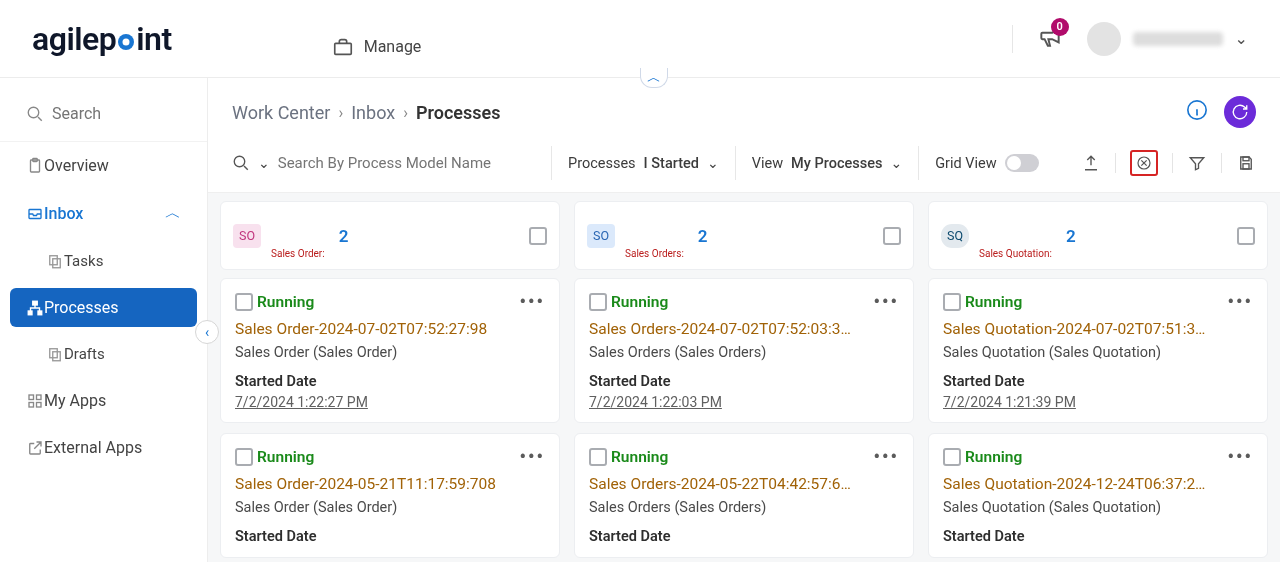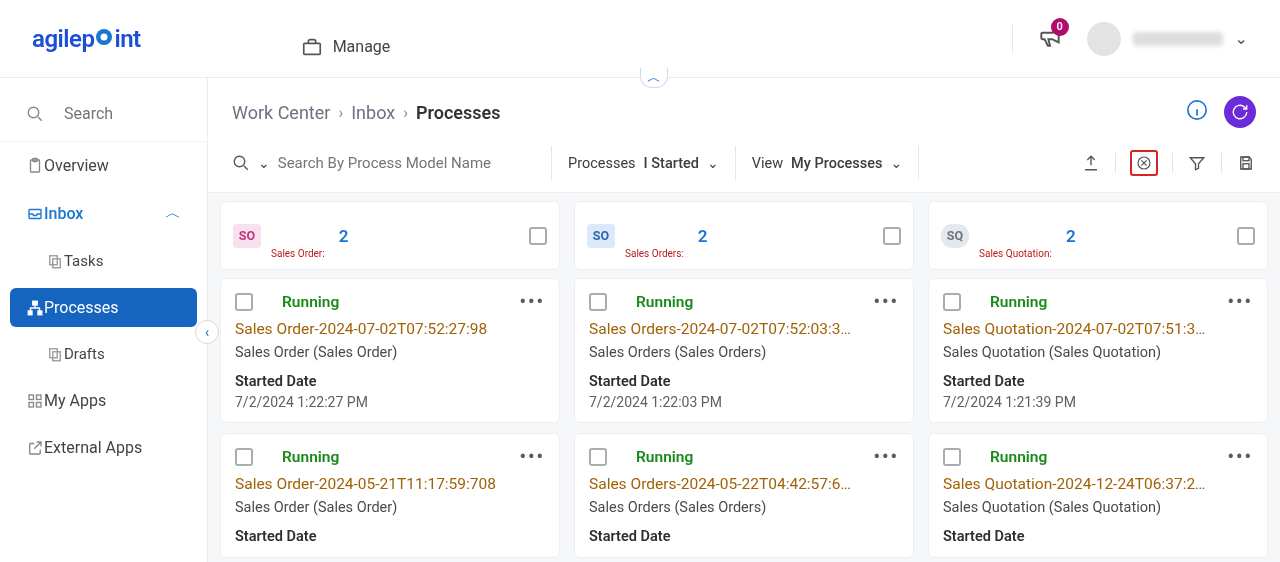--- a/index.html
+++ b/index.html
@@ -1,20 +1,20 @@
 <!DOCTYPE html>
 <html><head>
 <meta charset="utf-8">
 <style>
 * { box-sizing: border-box; margin: 0; padding: 0; font-family: -apple-system, BlinkMacSystemFont, "Segoe UI", Roboto, Helvetica, Arial, sans-serif; }
 body { width: 1280px; height: 562px; overflow: hidden; background: #fff; }
 
 
 .topnav { height: 78px; display: flex; align-items: center; padding: 0 32px; border-bottom: 1px solid #ececec; }
-.logo { font-size: 24px; font-weight: 600; letter-spacing: -0.5px; color: #1d4ed8; display: flex; }
+.logo { font-size: 32px; font-weight: 600; letter-spacing: -0.5px; color: #0f172a; display: flex; align-items: center; }
 .nav-items { display: flex; gap: 36px; margin-left: 160px; flex-direction: column; }
 .nav-item { display: flex; align-items: center; gap: 10px; font-size: 16px; color: #444; cursor: pointer; }
 .nav-item.active { color: #1976d2; }
 .nav-item svg { width: 22px; height: 22px; }
 .nav-item.active svg { stroke: #1976d2; }
 .more-dots { display: flex; gap: 5px; align-items: center; cursor: pointer; }
 .more-dots span { width: 6px; height: 6px; border-radius: 50%; background: #666; }
 .nav-right { margin-left: auto; display: flex; align-items: center; gap: 24px; }
 .nav-right .sep { width: 1px; height: 28px; background: #e6e6e6; }
 .notif { position: relative; cursor: pointer; }
@@ -25,21 +25,21 @@
 .chev { color: #555; }
 
 
 .collapse-tab { position: absolute; left: 640px; top: 68px; width: 28px; height: 20px; border: 1px solid #d0d9e8; border-top: none; border-radius: 0 0 12px 12px; display: flex; align-items: center; justify-content: center; background: #fff; color: #1976d2; cursor: pointer; font-size: 14px; z-index:5; }
 
 
 .main { display: flex; height: calc(100% - 78px); }
 
 
 .sidebar { width: 208px; border-right: 1px solid #ededed; display: flex; flex-direction: column; padding-top: 8px; position: relative; }
-.search-row { display: flex; align-items: center; gap: 20px; padding: 18px 26px; color: #757575; font-size: 16px; cursor: text; border-bottom: 1px solid #f2f2f2; }
+.search-row { display: flex; align-items: center; gap: 8px; padding: 18px 26px; color: #757575; font-size: 16px; cursor: text; border-bottom: 1px solid #f2f2f2; }
 .side-item { display: flex; align-items: center; padding: 14px 26px; font-size: 16px; color: #444; cursor: pointer; }
 .side-item.sub { padding-left: 46px; font-size: 15px; }
 .side-item.selected { background: #1565c0; color: #fff; border-radius: 0; margin: 4px 10px; border-radius: 6px; padding: 10px 16px; }
 .side-item.selected svg { stroke: #fff; fill: #fff; }
 .side-item.inbox { color: #1976d2; font-weight: 500; }
 .side-collapse { position: absolute; right: -12px; top: 242px; width: 24px; height: 24px; border-radius: 50%; background: #fff; border: 1px solid #d6d6d6; display: flex; align-items: center; justify-content: center; color: #1976d2; cursor: pointer; font-size: 14px; z-index:3;}
 .icon-sm { width: 18px; height: 18px; flex-shrink: 0; }
 
 
 .content { flex: 1; display: flex; flex-direction: column; background: #fff; min-width: 0; }
@@ -64,37 +64,37 @@
 .toggle::after { content: ''; position: absolute; width: 14px; height: 14px; border-radius: 50%; background: #fff; top: 2px; left: 2px; }
 .tb-right { margin-left: auto; display: flex; align-items: center; gap: 14px; }
 .tb-icon { width: 20px; height: 20px; color: #5b5b5b; cursor: pointer; display:flex; align-items:center; justify-content:center; }
 .tb-icon.boxed { border: 2px solid #d62424; border-radius: 3px; width: 28px; height: 26px; display: flex; align-items: center; justify-content: center; }
 .vsep { width: 1px; height: 20px; background: #e4e4e4; }
 
 
 .board { flex: 1; overflow: auto; background: #f6f7f8; padding: 8px 12px 0 12px; display: flex; gap: 14px; }
 .col { flex: 1; min-width: 340px; display: flex; flex-direction: column; }
 .col-head { background: #fff; border: 1px solid #eceef1; border-radius: 6px; padding: 10px 12px; display: flex; align-items: center; gap: 10px; margin-bottom: 8px; }
-.col-badge { width: 28px; height: 24px; border-radius: 4px; font-size: 12.5px; font-weight: 700; display: flex; align-items: center; justify-content: center; }
+.col-badge { width: 28px; height: 24px; border-radius: 4px; font-size: 12.5px; font-weight: 400; display: flex; align-items: center; justify-content: center; }
 .badge-so { background: #f8e1ee; color: #c1367e; }
 .badge-so2 { background: #dbe9fb; color: #2a66b3; }
-.badge-sq { background: #e3e9ee; color: #737373; border-radius: 11px; }
+.badge-sq { background: #e3e9ee; color: #0c4a6e; border-radius: 11px; }
 .col-title { color: #b91c1c; font-size: 10px; margin-top: 36px; }
 .col-count { color: #1976d2; font-weight: 600; font-size: 17px; margin-left: 4px; }
 .col-check { margin-left: auto; width: 18px; height: 18px; border: 2px solid #a9acb1; border-radius: 3px; cursor: pointer; }
 
 .card { background: #fff; border: 1px solid #eceef1; border-radius: 6px; padding: 12px 14px; margin-bottom: 10px; }
-.card-top { display: flex; align-items: center; gap: 29px; justify-content: space-between; }
+.card-top { display: flex; align-items: center; gap: 4px; justify-content: space-between; }
 .card-check { width: 18px; height: 18px; border: 2px solid #a9acb1; border-radius: 3px; cursor: pointer; }
 .status { color: #1a8a1a; font-weight: 600; font-size: 15.5px; }
 .card-menu { margin-left: auto; color: #5b5b5b; cursor: pointer; letter-spacing: 2px; font-size: 18px; font-weight:700; }
 .card-title { color: #a16207; font-size: 15.5px; font-weight: 400; margin-top: 8px; white-space: nowrap; overflow: hidden; text-overflow: ellipsis; }
 .card-sub { color: #4a4a4a; font-size: 14.5px; margin-top: 6px; }
 .card-label { color: #2e2e2e; font-size: 14.5px; font-weight: 600; margin-top: 12px; }
-.card-val { color: #606060; font-size: 14px; margin-top: 4px; }
+.card-val { color: #606060; font-size: 14px; margin-top: 4px; text-decoration: underline; }
 
 svg { stroke-width: 1.8; }
 </style>
 </head>
 <body>
 
 <div class="topnav">
   <div class="logo">
     agilep<svg width="18" height="18" viewBox="0 0 18 18" style="margin:0 1px;position:relative;top:3px">
         <circle cx="9" cy="9" r="8" fill="#1976d2"></circle>
@@ -255,20 +255,24 @@
       <div class="tb-group">
         <span class="tb-label">Processes</span>
         <span class="tb-value">I Started</span>
         <span class="dd">⌄</span>
       </div>
       <div class="tb-group">
         <span class="tb-label">View</span>
         <span class="tb-value">My Processes</span>
         <span class="dd">⌄</span>
       </div>
+      <div class="tb-group" style="border-right:none">
+        <span class="tb-label">Grid View</span>
+        <div class="toggle"></div>
+      </div>
 
       <div class="tb-right">
         <span class="tb-icon">
           <svg width="18" height="18" viewBox="0 0 24 24" fill="none" stroke="#555">
               <path d="M12 3v12M7 8l5-5 5 5M4 21h16"></path>
             </svg>
         </span>
         <span class="vsep"></span>
         <span class="tb-icon boxed">
           <svg width="16" height="16" viewBox="0 0 24 24" fill="none" stroke="#555">

